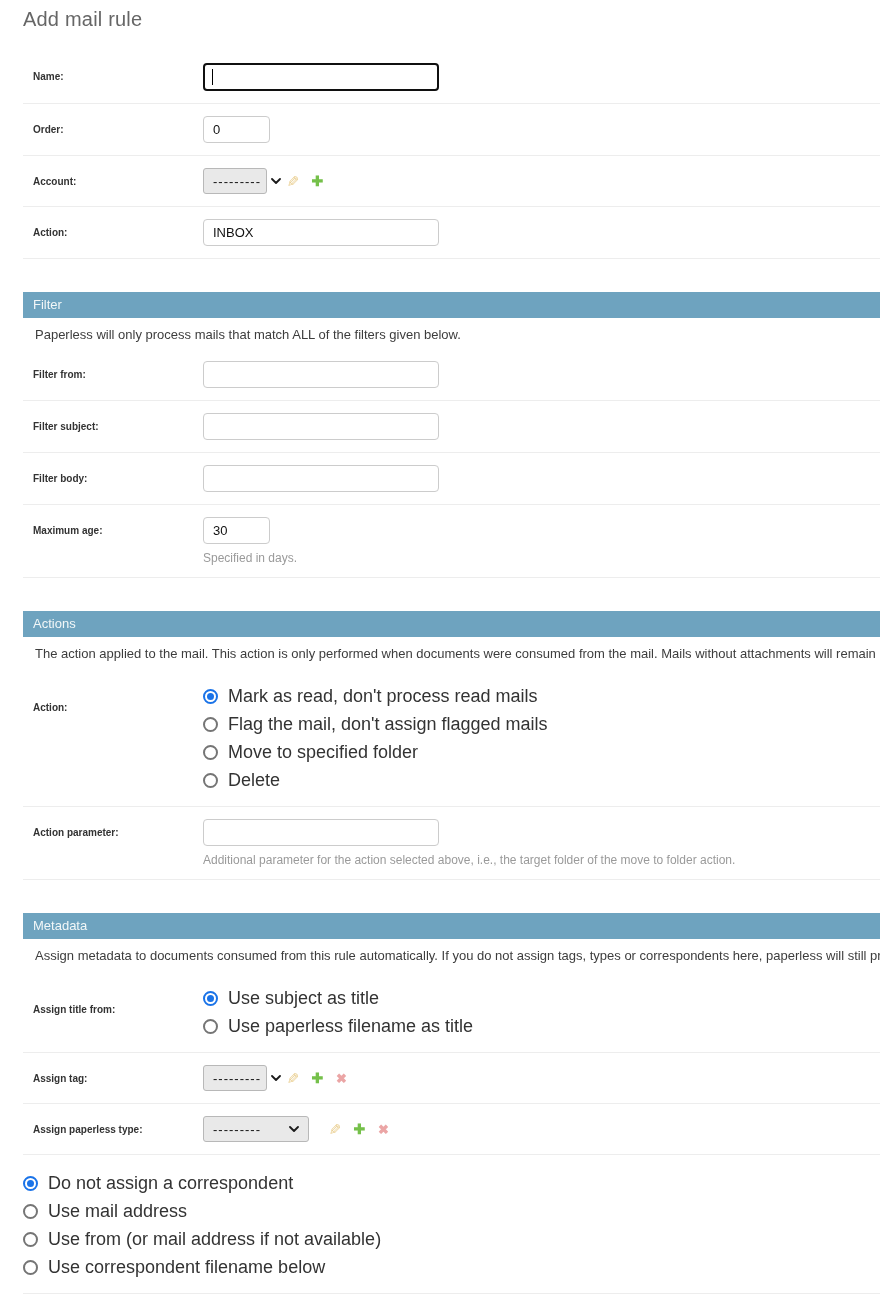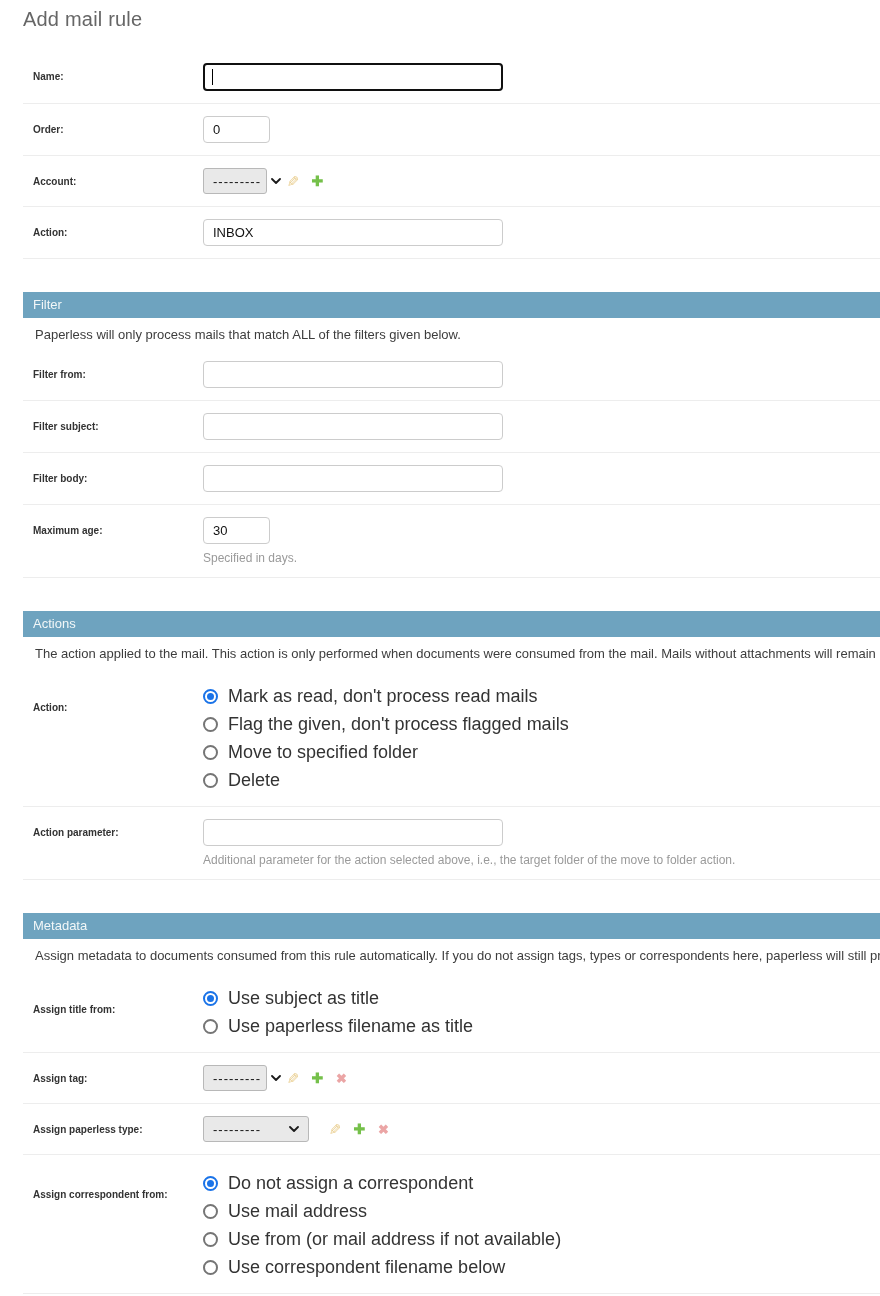--- a/index.html
+++ b/index.html
@@ -26,21 +26,21 @@
   .label-col {
     width: 180px; flex: 0 0 180px; padding-left: 10px; padding-top: 5px;
     font-size: 10px; font-weight: 700; color: #333; line-height: 17px;
   }
   .field-col { flex: 1; }
 
   input.text {
     font-family: "Liberation Sans", sans-serif;
     font-size: 13px; color: #111;
     border: 1px solid #ccc; border-radius: 4px;
-    height: 27px; width: 300px; padding: 0 9px;
+    height: 27px; width: 236px; padding: 0 9px;
     background: #fff; outline: none;
   }
   input.text.small { width: 67px; }
   .focus-wrap { position: relative; display: inline-block; }
   .focus-wrap input.text { border: 2px solid #101010; height: 28px; }
   .caret { position: absolute; left: 9px; top: 6px; width: 1px; height: 16px; background: #000; }
 
   .select {
     display: inline-flex; align-items: center; justify-content: space-between;
     height: 26px; padding: 0 9px;
@@ -175,21 +175,21 @@
 
       <div class="form-row row-tall">
         <div class="label-col">Action:</div>
         <div class="field-col radio-group">
           <div class="radio-option">
             <span class="radio checked"></span>
             <span class="radio-label">Mark as read, don't process read mails</span>
           </div>
           <div class="radio-option">
             <span class="radio"></span>
-            <span class="radio-label">Flag the given, don't process flagged mails</span>
+            <span class="radio-label">Flag the mail, don't assign flagged mails</span>
           </div>
           <div class="radio-option">
             <span class="radio"></span>
             <span class="radio-label">Move to specified folder</span>
           </div>
           <div class="radio-option">
             <span class="radio"></span>
             <span class="radio-label">Delete</span>
           </div>
         </div>
@@ -250,21 +250,20 @@
           </span>
           <span class="rel-icons">
             <span class="icon icon-edit">✎</span>
             <span class="icon icon-add">✚</span>
             <span class="icon icon-delete">✖</span>
           </span>
         </div>
       </div>
 
       <div class="form-row row-tall">
-        <div class="label-col">Assign correspondent from:</div>
         <div class="field-col radio-group">
           <div class="radio-option">
             <span class="radio checked"></span>
             <span class="radio-label">Do not assign a correspondent</span>
           </div>
           <div class="radio-option">
             <span class="radio"></span>
             <span class="radio-label">Use mail address</span>
           </div>
           <div class="radio-option">

